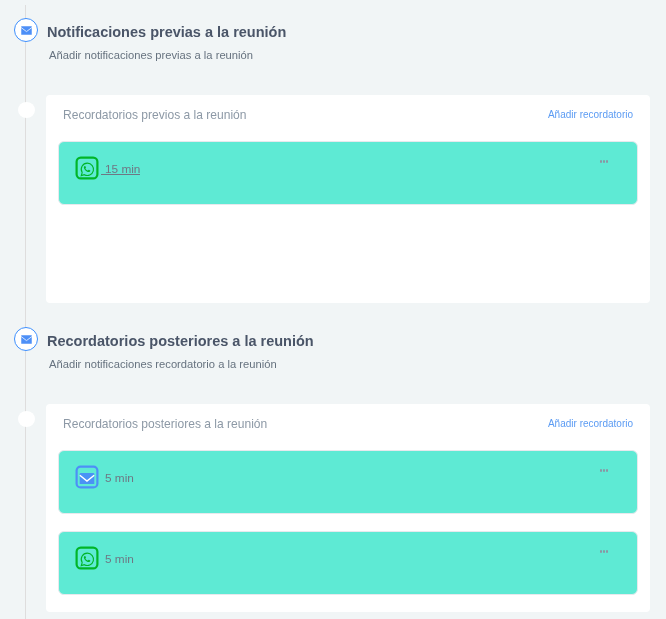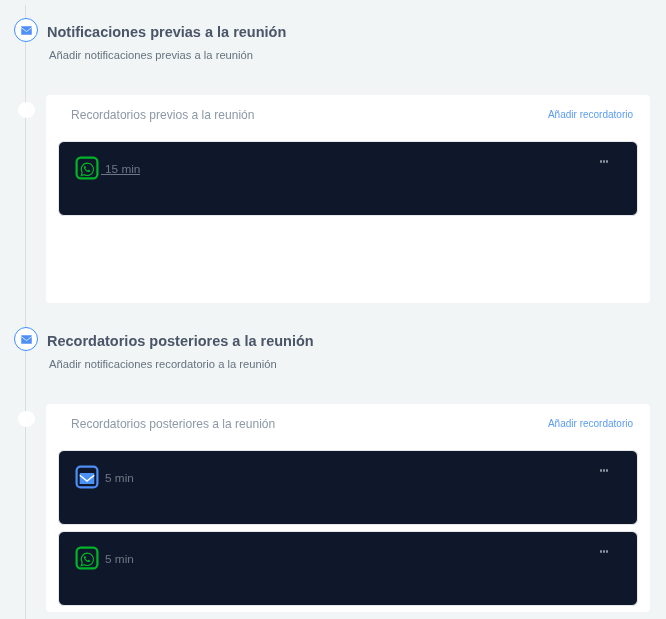--- a/index.html
+++ b/index.html
@@ -66,40 +66,39 @@
     background: #ffffff;
     border-radius: 4px;
   }
   .card-title {
     position: absolute;
     left: 17px;
     top: 13px;
     font-size: 12.05px;
     color: #8d99a6;
     white-space: nowrap;
-    margin-left: 8px;
   }
   .card-link {
     position: absolute;
     right: 17px;
     top: 14px;
     font-size: 10px;
     color: #5b9bf3;
     white-space: nowrap;
     cursor: pointer;
   }
 
   .row {
     position: absolute;
     left: 12px;
     width: 580px;
-    height: 75px;
+    height: 64px;
     border: 1px solid #e7e9ed;
     border-radius: 6px;
-    background: #0f172a;
+    background: #5eead4;
     box-sizing: border-box;
   }
   .row-icon {
     position: absolute;
     left: 16px;
     top: 14px;
     width: 24px; height: 24px;
   }
   .row-label {
     position: absolute;

